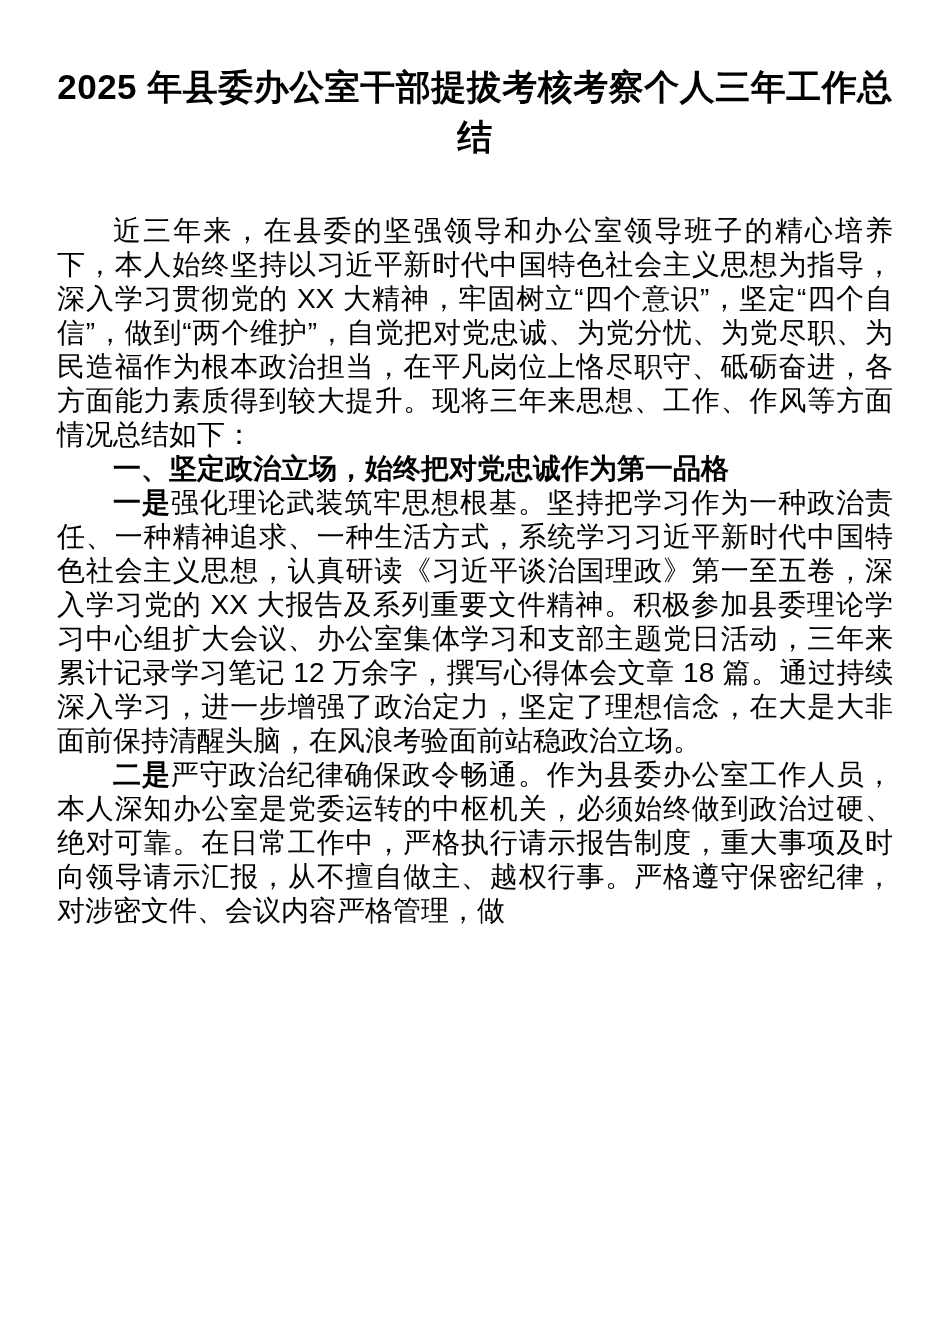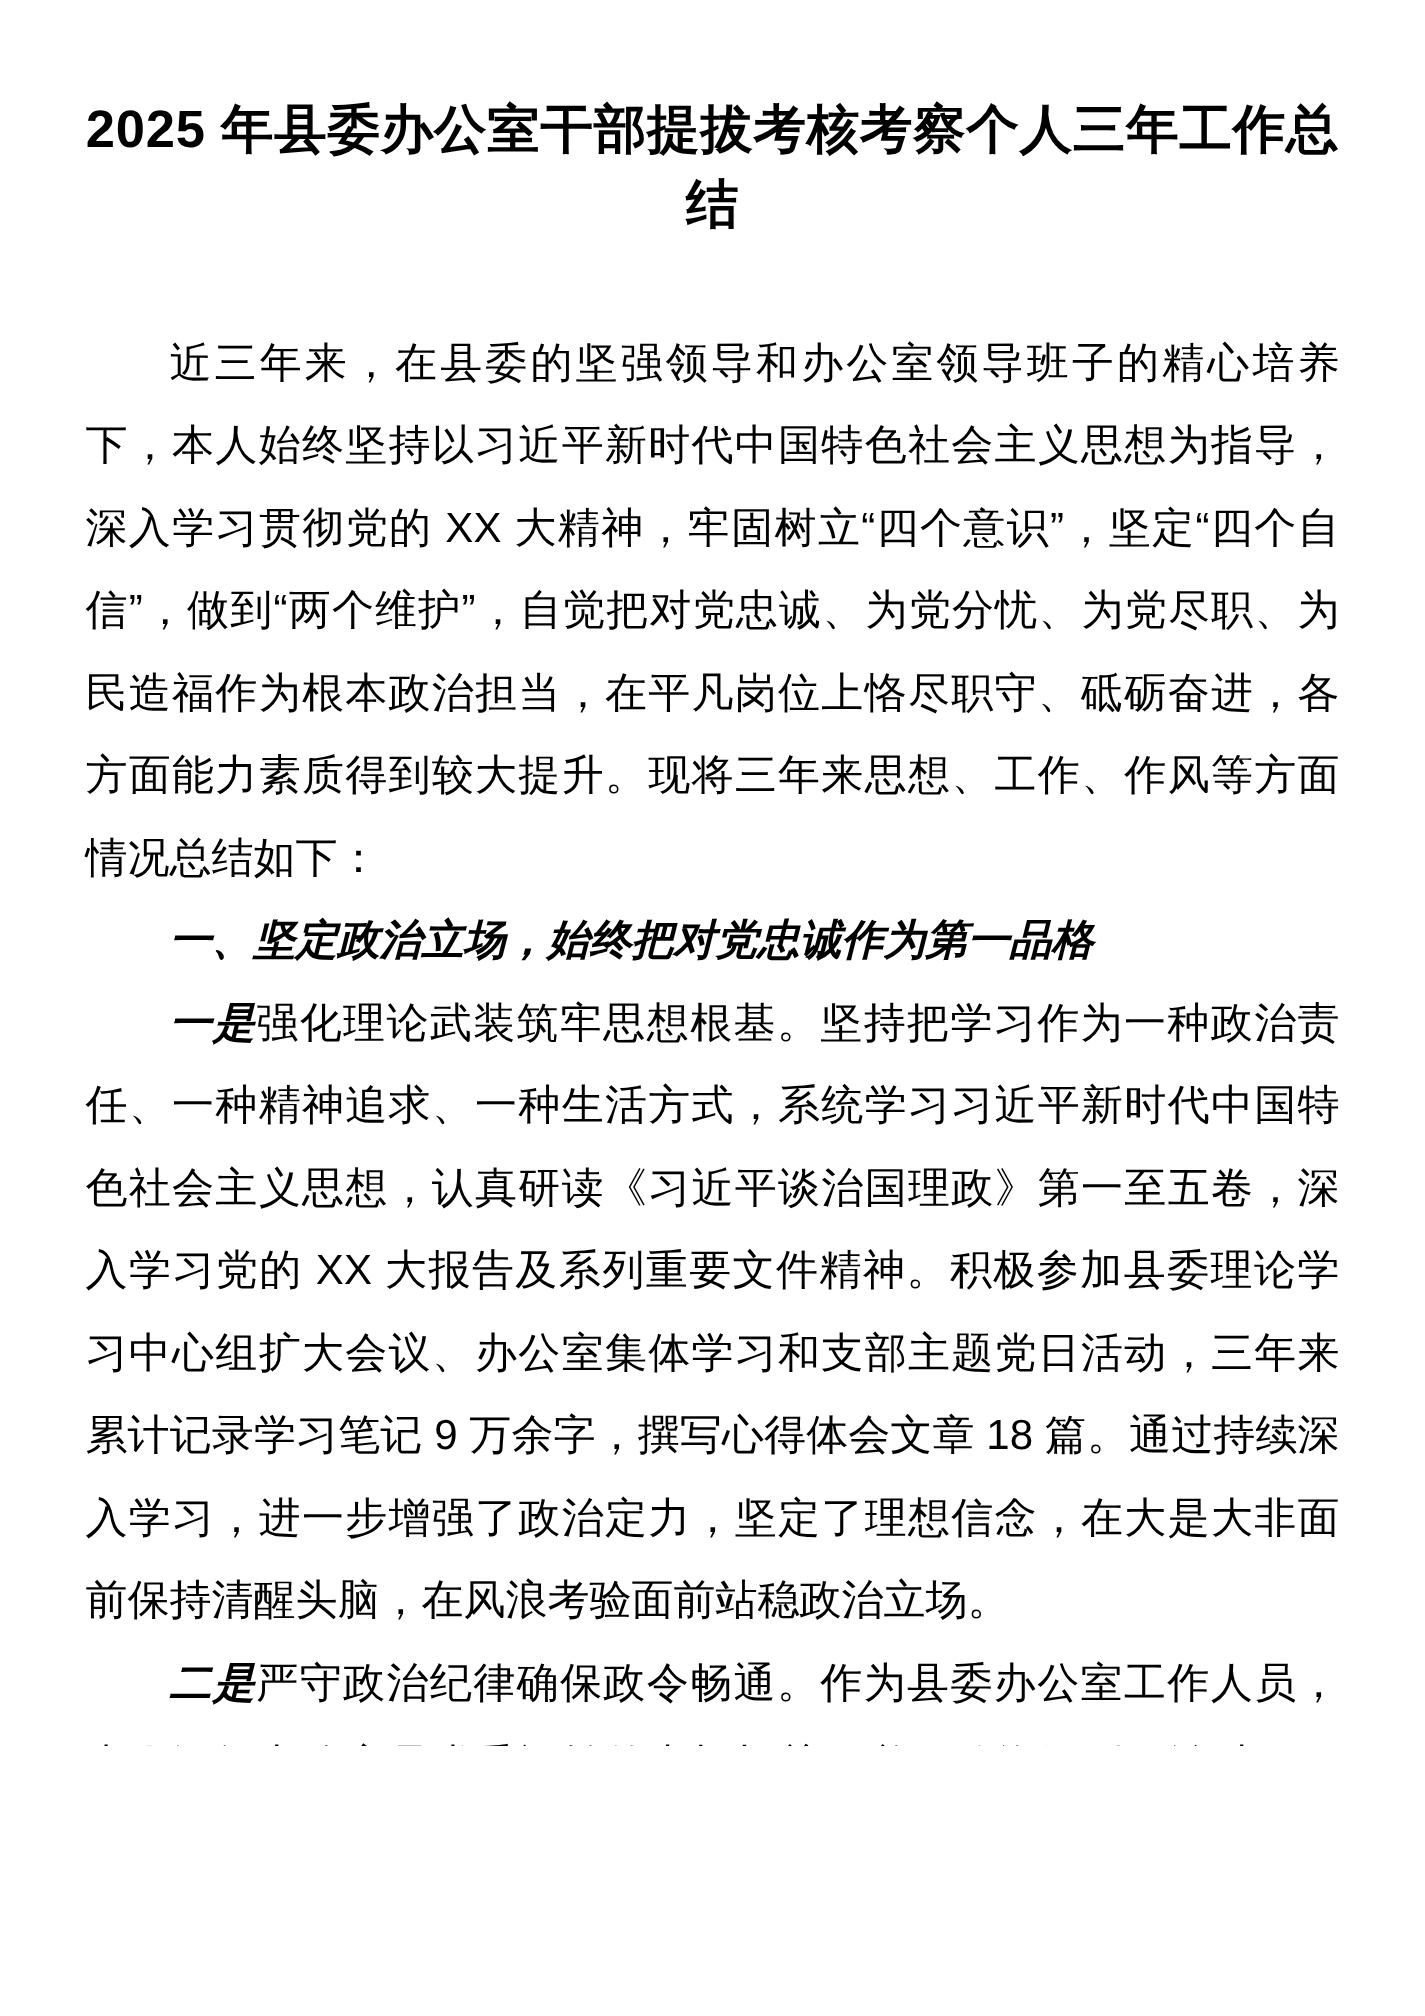--- a/index.html
+++ b/index.html
@@ -26,38 +26,37 @@
     font-weight: 700;
     text-align: center;
     letter-spacing: 0.5px;
   }
   .doc-body {
     width: 100%;
   }
   .para {
     margin: 0;
     font-size: 28px;
-    line-height: 55px;
+    line-height: 34px;
     text-align: justify;
     text-justify: inter-character;
     text-indent: 2em;
     word-break: break-all;
   }
   .para.heading {
     font-weight: 700;
   }
   .run-bold {
     font-weight: 700;
-    font-style: italic;
   }
 </style>
 </head>
 <body>
 
 <div class="page">
   <h1 class="doc-title">2025 年县委办公室干部提拔考核考察个人三年工作总结</h1>
   <div class="doc-body">
       <p class="para"><span>近三年来，在县委的坚强领导和办公室领导班子的精心培养下，本人始终坚持以习近平新时代中国特色社会主义思想为指导，深入学习贯彻党的 XX 大精神，牢固树立“四个意识”，坚定“四个自信”，做到“两个维护”，自觉把对党忠诚、为党分忧、为党尽职、为民造福作为根本政治担当，在平凡岗位上恪尽职守、砥砺奋进，各方面能力素质得到较大提升。现将三年来思想、工作、作风等方面情况总结如下：</span></p>
       <p class="para heading"><span class="run-bold">一、坚定政治立场，始终把对党忠诚作为第一品格</span></p>
-      <p class="para"><span class="run-bold">一是</span><span>强化理论武装筑牢思想根基。坚持把学习作为一种政治责任、一种精神追求、一种生活方式，系统学习习近平新时代中国特色社会主义思想，认真研读《习近平谈治国理政》第一至五卷，深入学习党的 XX 大报告及系列重要文件精神。积极参加县委理论学习中心组扩大会议、办公室集体学习和支部主题党日活动，三年来累计记录学习笔记 9 万余字，撰写心得体会文章 18 篇。通过持续深入学习，进一步增强了政治定力，坚定了理想信念，在大是大非面前保持清醒头脑，在风浪考验面前站稳政治立场。</span></p>
+      <p class="para"><span class="run-bold">一是</span><span>强化理论武装筑牢思想根基。坚持把学习作为一种政治责任、一种精神追求、一种生活方式，系统学习习近平新时代中国特色社会主义思想，认真研读《习近平谈治国理政》第一至五卷，深入学习党的 XX 大报告及系列重要文件精神。积极参加县委理论学习中心组扩大会议、办公室集体学习和支部主题党日活动，三年来累计记录学习笔记 12 万余字，撰写心得体会文章 18 篇。通过持续深入学习，进一步增强了政治定力，坚定了理想信念，在大是大非面前保持清醒头脑，在风浪考验面前站稳政治立场。</span></p>
       <p class="para"><span class="run-bold">二是</span><span>严守政治纪律确保政令畅通。作为县委办公室工作人员，本人深知办公室是党委运转的中枢机关，必须始终做到政治过硬、绝对可靠。在日常工作中，严格执行请示报告制度，重大事项及时向领导请示汇报，从不擅自做主、越权行事。严格遵守保密纪律，对涉密文件、会议内容严格管理，做</span></p>
     </div>
 </div>
 
 </body></html>

